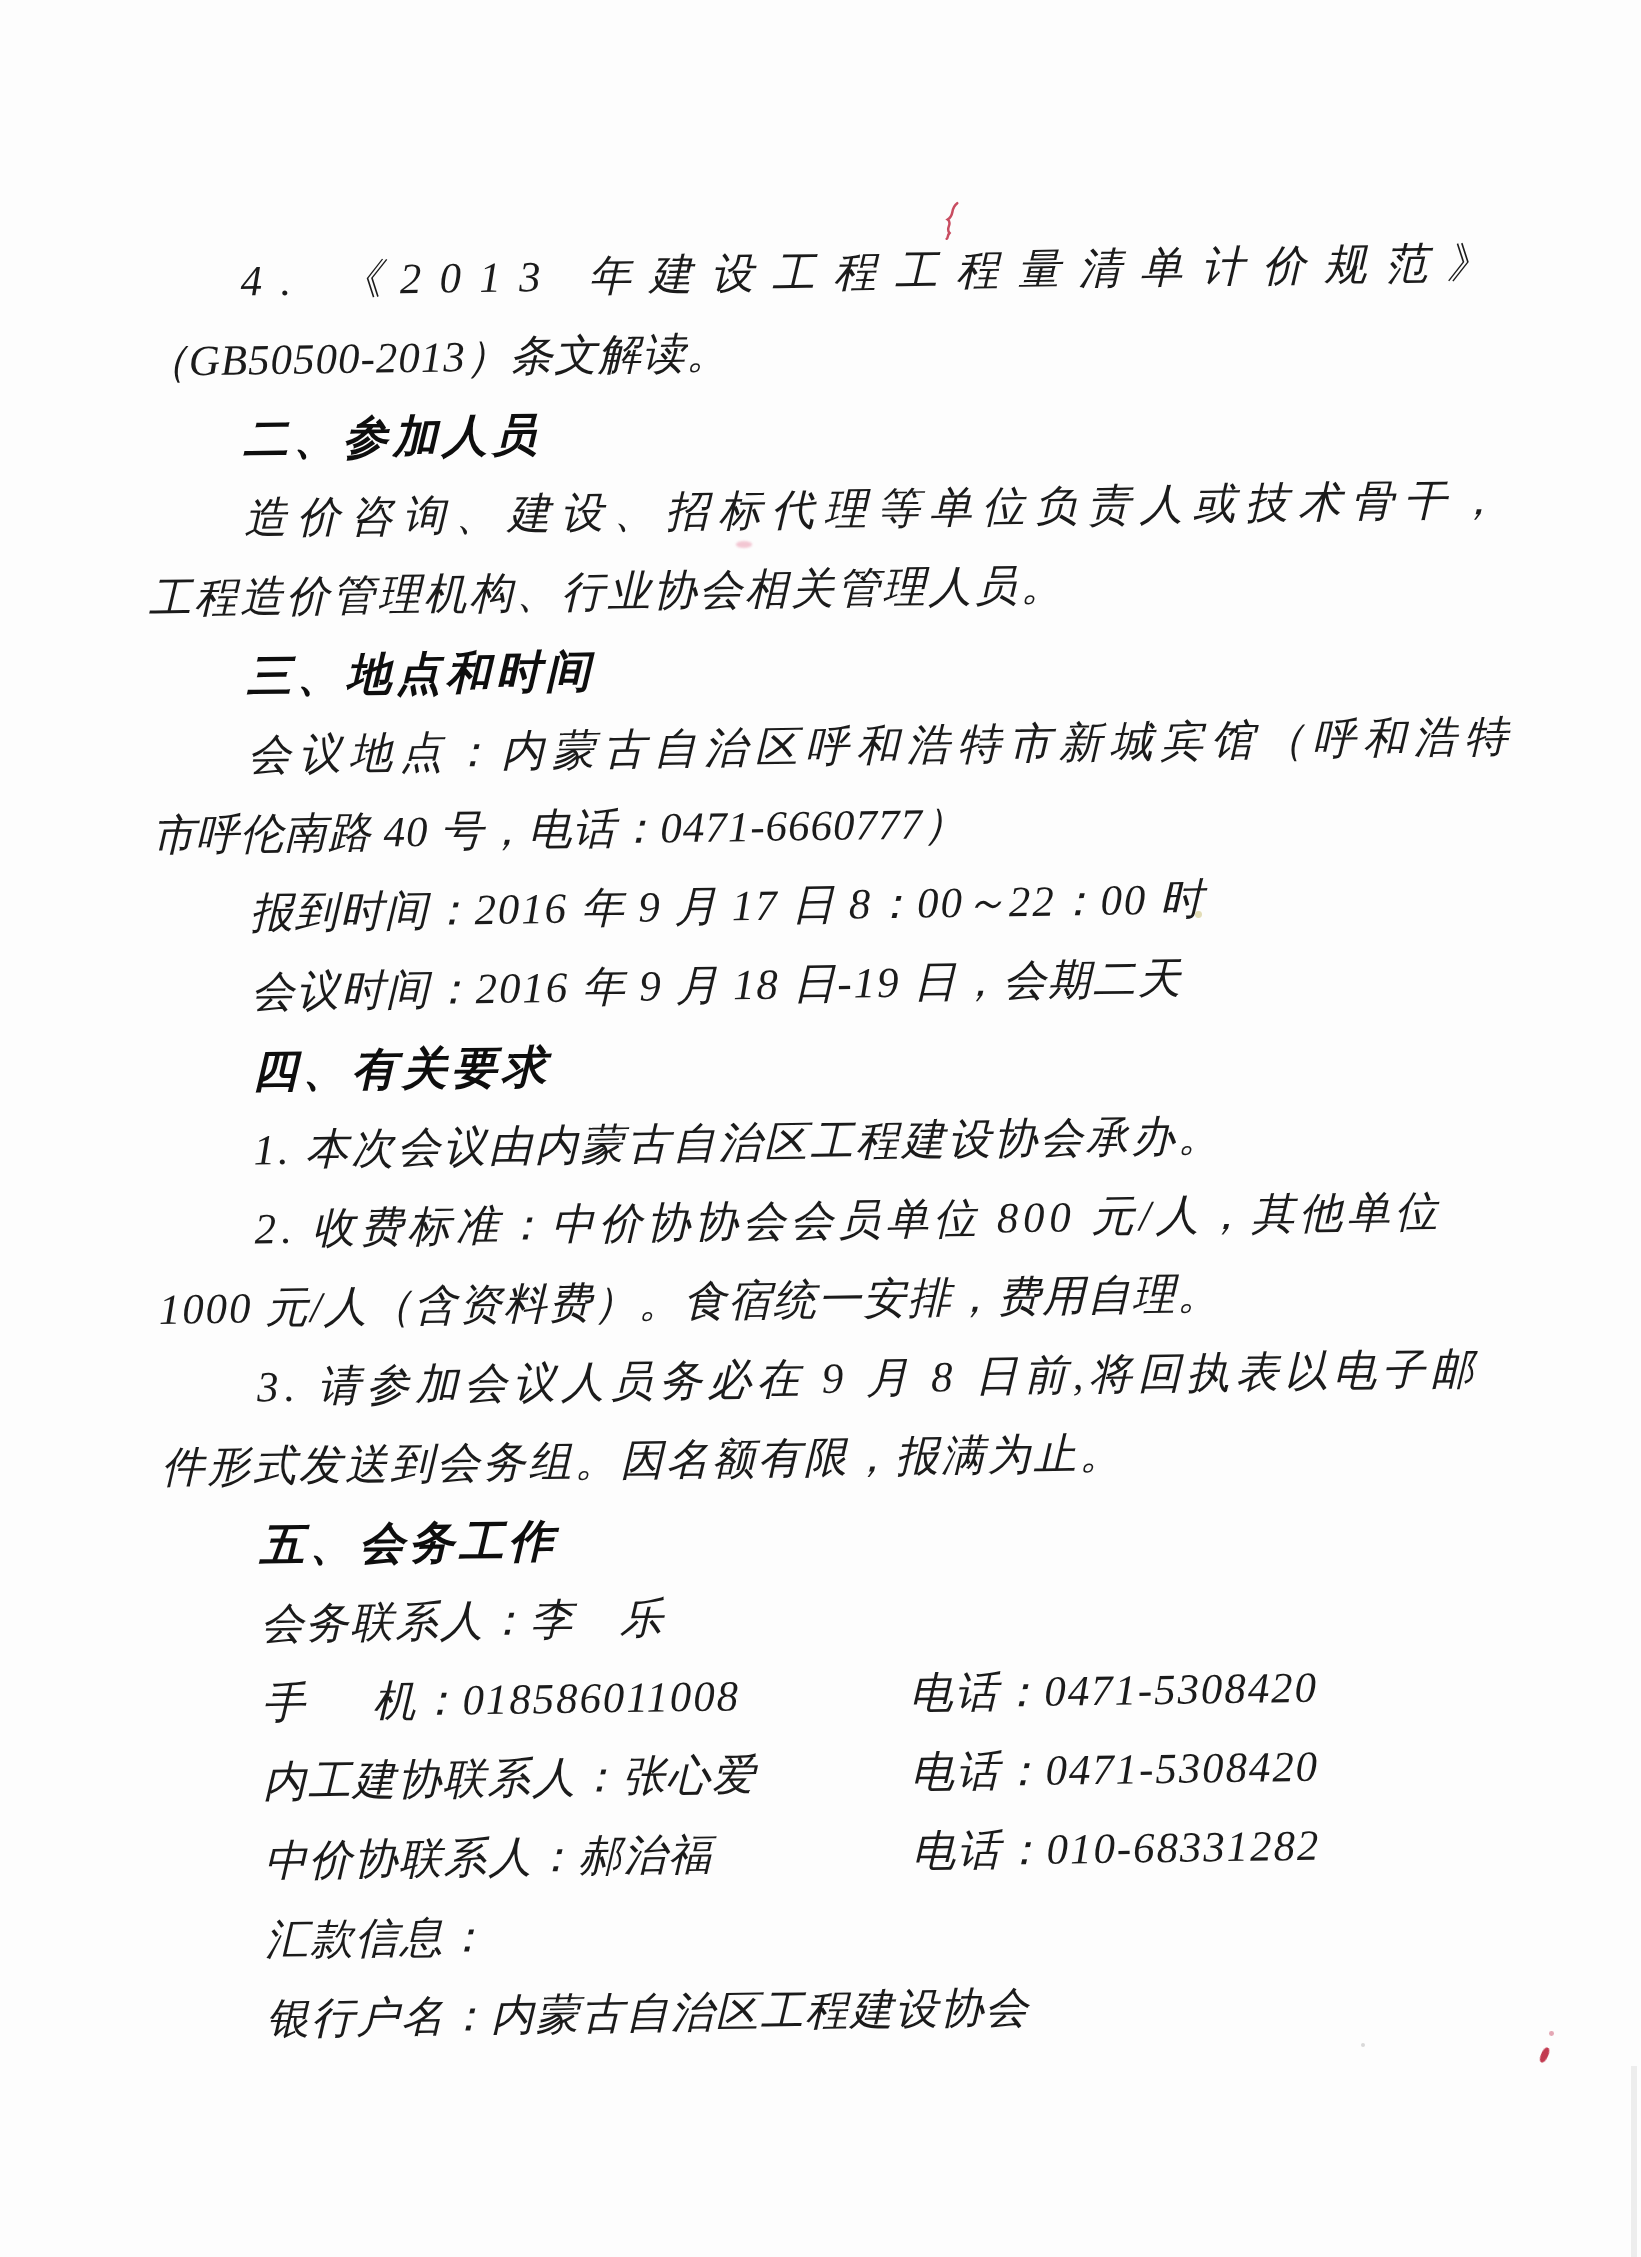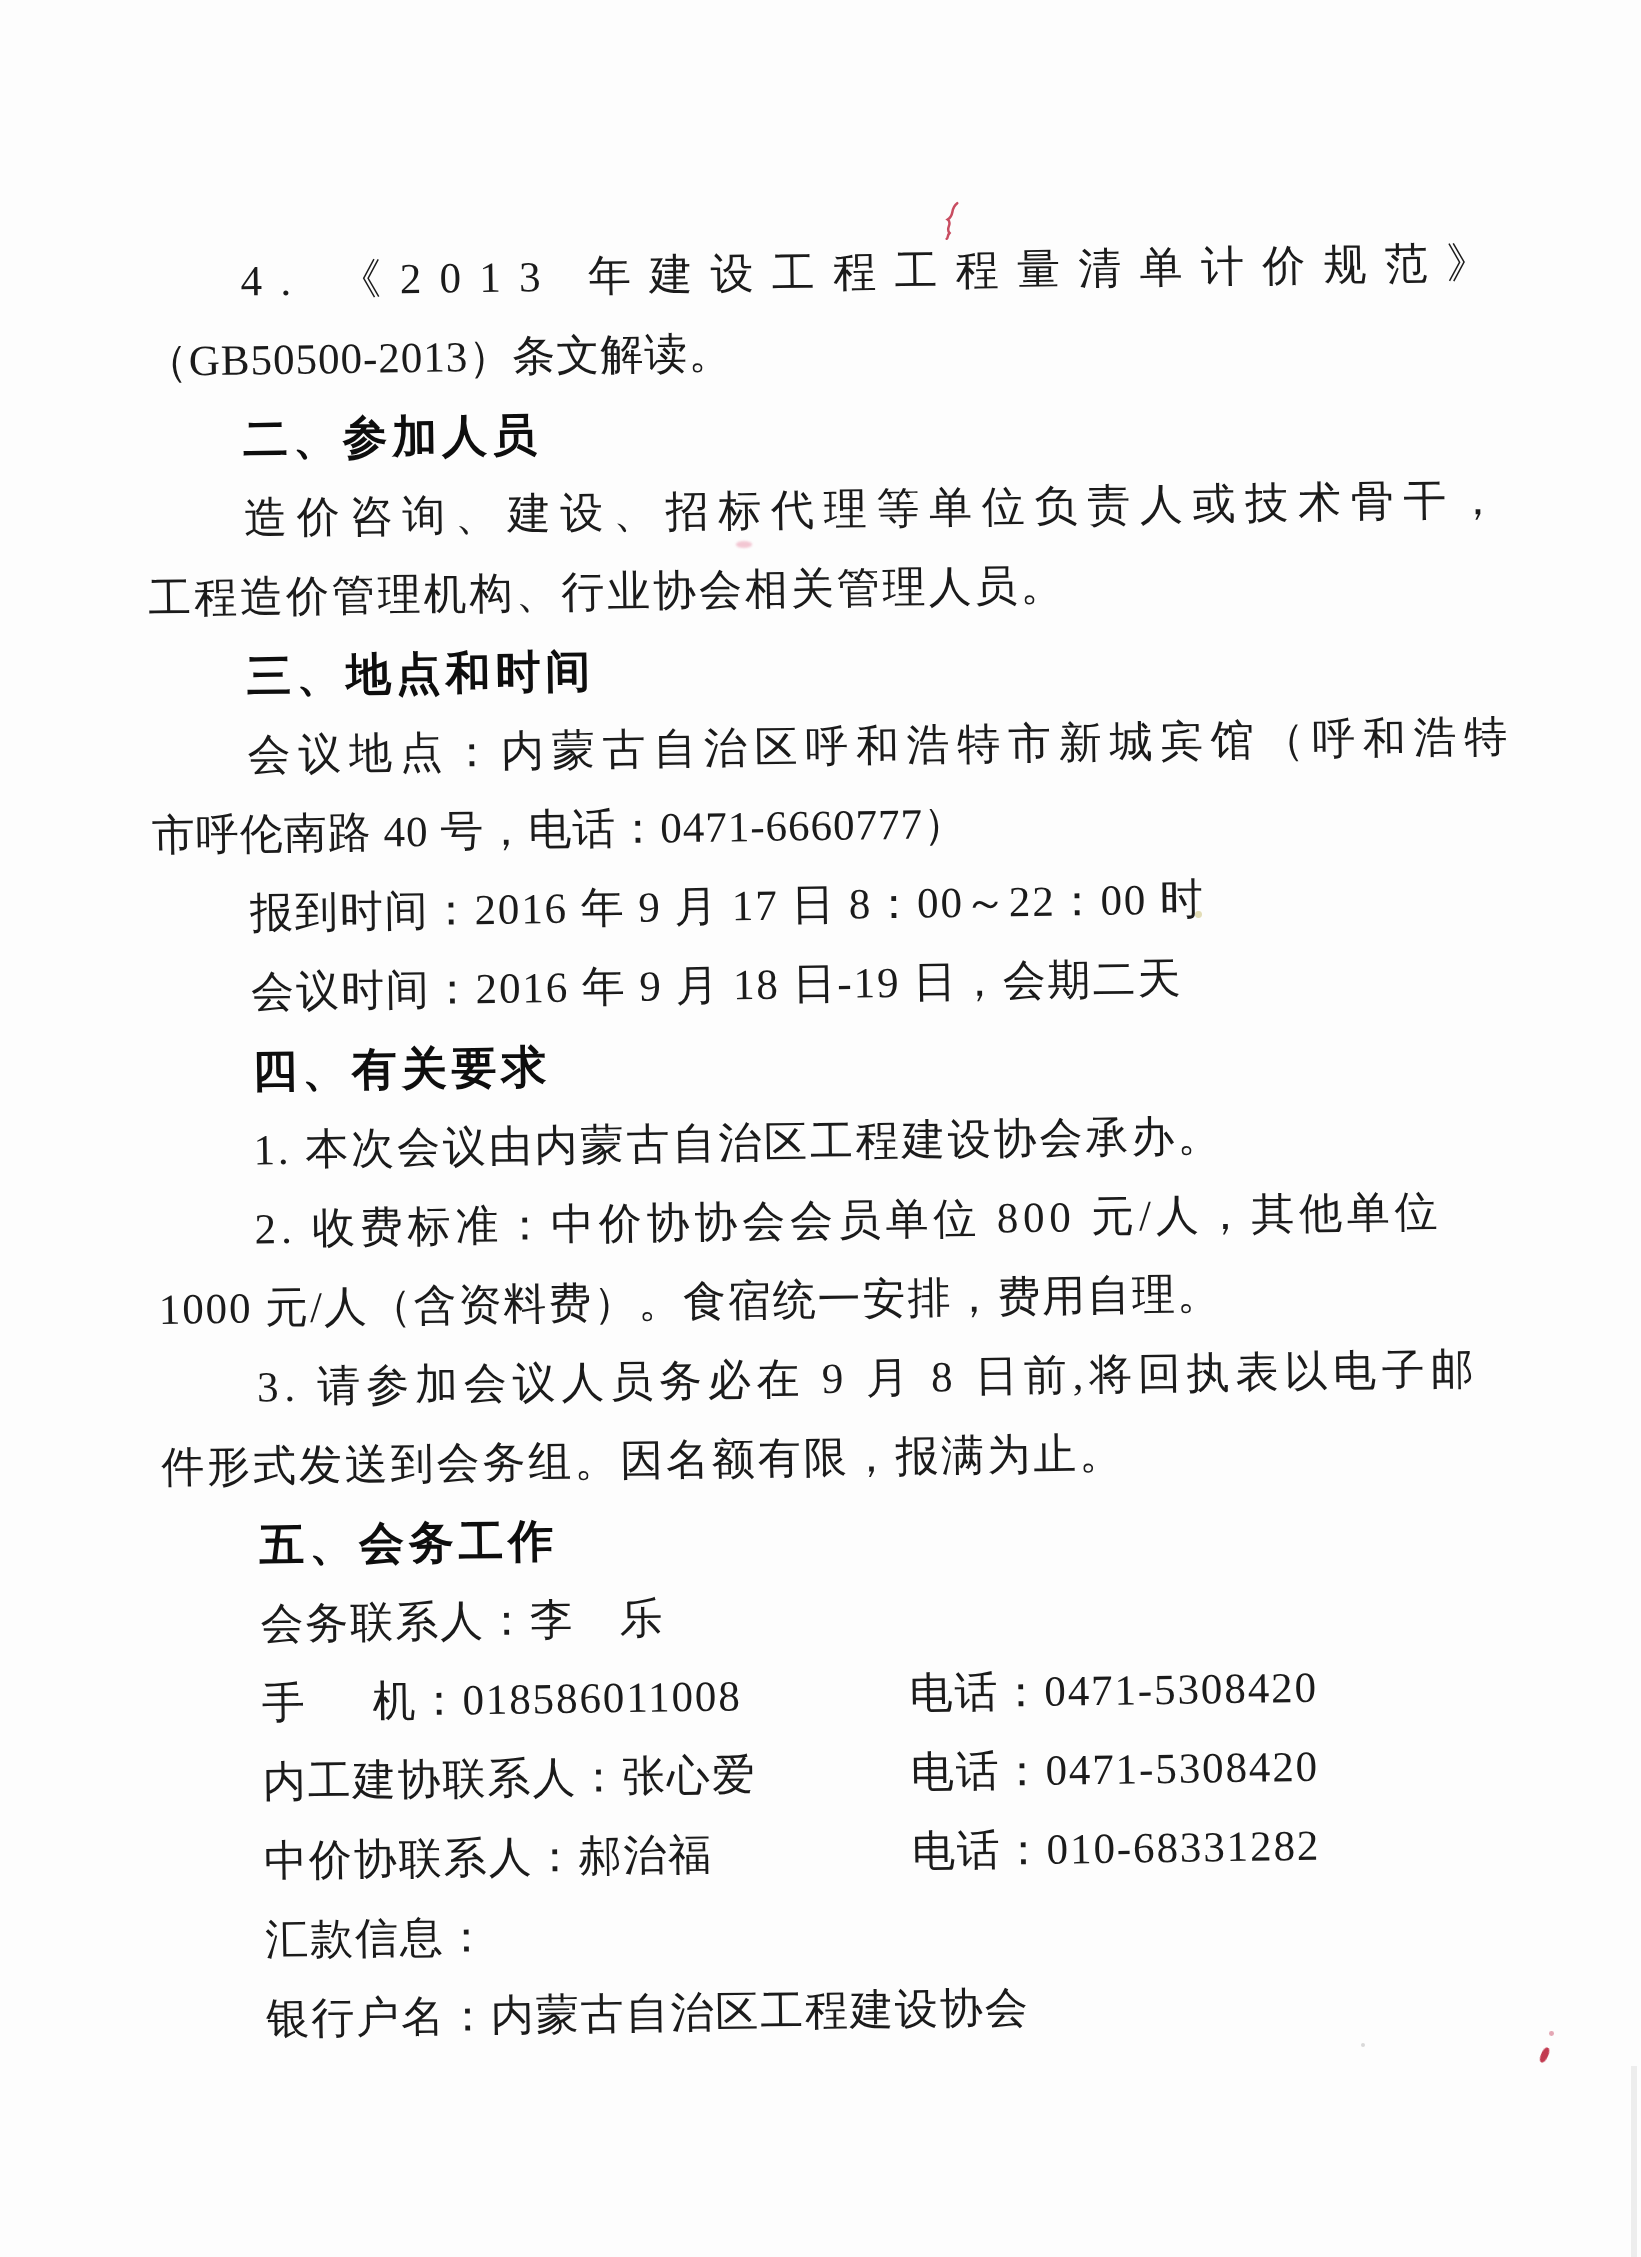--- a/index.html
+++ b/index.html
@@ -5,20 +5,21 @@
   html,body{margin:0;padding:0;}
   body{
     width:1641px;height:2257px;
     background:#ffffff;
     overflow:hidden;
     font-family:"Liberation Serif","DejaVu Serif",serif;
   }
   .sheet{
     position:absolute;left:0;top:0;width:1641px;height:2257px;
     background:#fdfdfd;
+    font-style:italic;
   }
   
   .content{
     position:absolute;left:143px;top:243px;width:1371px;
     transform:rotate(-0.85deg);
     transform-origin:0 0;
     color:#1b1b1b;
     font-size:43px;
   }
   .line{

